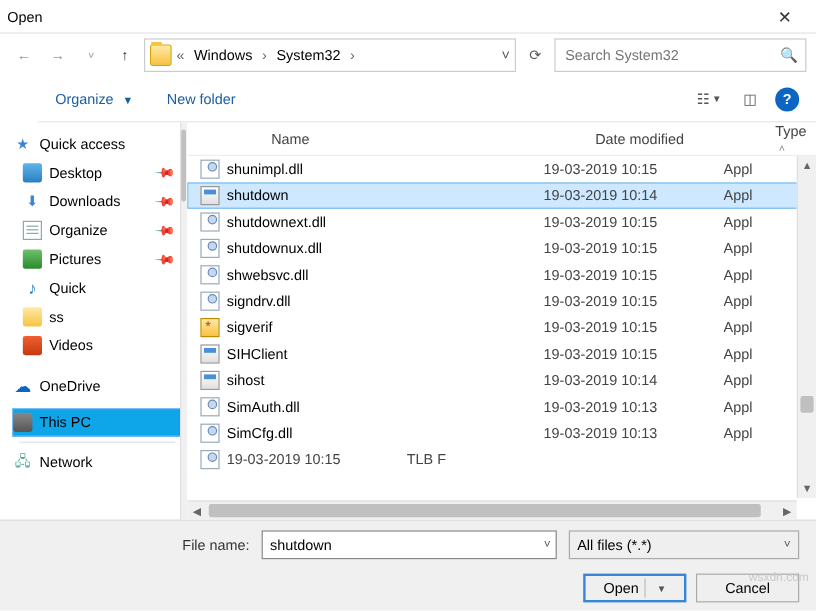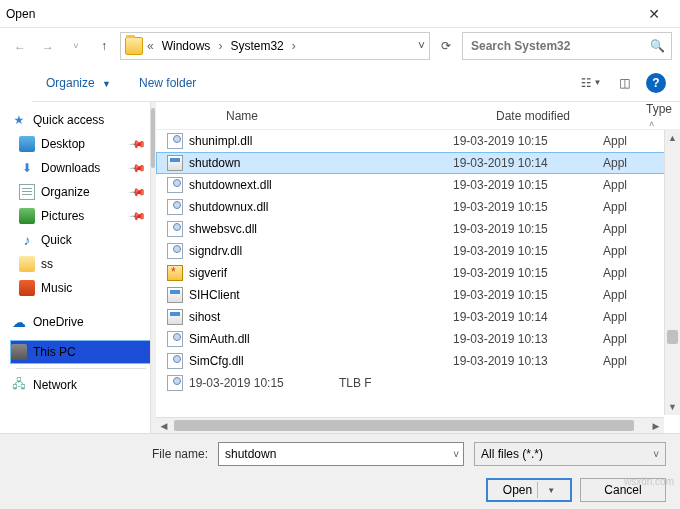--- a/index.html
+++ b/index.html
@@ -15,42 +15,42 @@
 .nav-btn { width: 24px; height: 24px; display: flex; align-items: center; justify-content: center; color: #999; }
 .nav-btn.active { color: #333; }
 .addr-bar { flex: 1; display: flex; align-items: center; height: 28px; border: 1px solid #ccc; background: #fff; padding: 0 4px; gap: 2px; }
 .folder-ico { width: 18px; height: 18px; background: linear-gradient(#ffe9a6, #f7c342); border: 1px solid #d9a400; border-radius: 2px; position: relative; }
 .folder-ico::before { content: ""; position: absolute; top: -3px; left: 0; width: 9px; height: 3px; background: #f7c342; border-radius: 1px 1px 0 0; }
 .crumb { padding: 2px 4px; }
 .crumb-sep { color: #666; padding: 0 2px; }
 .addr-drop { margin-left: auto; color: #555; }
 .refresh { width: 24px; text-align: center; color: #555; }
 .search-box { width: 210px; height: 28px; border: 1px solid #ccc; display: flex; align-items: center; padding: 0 6px; color: #777; }
-.search-box input { border: none; outline: none; flex: 1; color: #333; font-size: 12px; font-weight: bold; }
+.search-box input { border: none; outline: none; flex: 1; color: #333; font-size: 12px; }
 .search-ico { color: #999; }
 
 
 .toolbar { display: flex; align-items: center; height: 38px; padding: 0 14px; border-bottom: 1px solid #e5e5e5; margin-left: 32px; }
 .org { color: #1a5ea3; }
 .org .drop { font-size: 9px; margin-left: 4px; }
 .newfolder { color: #1a5ea3; margin-left: 28px; }
 .tb-right { margin-left: auto; display: flex; align-items: center; gap: 8px; }
 .help { width: 20px; height: 20px; border-radius: 50%; background: #0a66c2; color: #fff; display: flex; align-items: center; justify-content: center; font-weight: bold; }
 .view-ico { width: 26px; height: 22px; display:flex; align-items:center; justify-content:center; color:#555; border:1px solid transparent;}
 .view-ico .drop { font-size:8px; margin-left:2px;}
 
 
 .main { display: flex; height: 331px; }
 .sidebar { width: 156px; padding: 6px 4px 6px 10px; overflow: hidden; position: relative; }
 .sidevline { position:absolute; right:0; top:0; bottom:0; width:6px; background:#f0f0f0; border-left:1px solid #e0e0e0;}
 .sidevthumb { position:absolute; right:1px; top:6px; width:4px; height:60px; background:#c0c0c0; border-radius:2px;}
 .side-group { margin-bottom: 10px; }
 .side-item { display: flex; align-items: center; height: 24px; gap: 6px; padding-left: 8px; border:1px solid transparent; }
 .side-item.head { padding-left: 0; }
-.side-item.selected { background: #1d4ed8; border:1px solid #7abdf1; }
+.side-item.selected { background: #0ea5e9; border:1px solid #7abdf1; }
 .pin { color: #aaa; margin-left: auto; margin-right: 6px; font-size: 11px; transform: rotate(45deg); }
 .ico { width: 16px; height: 16px; display: inline-flex; align-items:center; justify-content:center; }
 .ico.star { color: #3a84d6; }
 .ico.desktop { background: linear-gradient(#5fb5e8,#2a7fc4); border-radius:2px; }
 .ico.downloads { color:#3a84d6; }
 .ico.docs { background:#fff; border:1px solid #8aa; position:relative;}
 .ico.docs::after{content:"";position:absolute;top:3px;left:2px;right:2px;height:1px;background:#8aa;box-shadow:0 3px #8aa,0 6px #8aa;}
 .ico.pics { background:linear-gradient(#6ec16e,#2a8a2a); border-radius:2px;}
 .ico.music { color:#2a7fc4; font-size:14px;}
 .ico.folder { background: linear-gradient(#ffe9a6, #f7c342); border-radius: 2px; }
@@ -185,21 +185,21 @@
       <div class="side-item">
         <span class="ico music">♪</span>
         <span>Quick</span>
       </div>
       <div class="side-item">
         <span class="ico folder"></span>
         <span>ss</span>
       </div>
       <div class="side-item">
         <span class="ico videos"></span>
-        <span>Music</span>
+        <span>Videos</span>
       </div>
     </div>
 
     <div class="side-item head">
       <span class="ico onedrive">☁</span>
       <span>OneDrive</span>
     </div>
     <div style="height:6px;"></div>
     <div class="side-item head selected">
       <span class="ico pc"></span>

